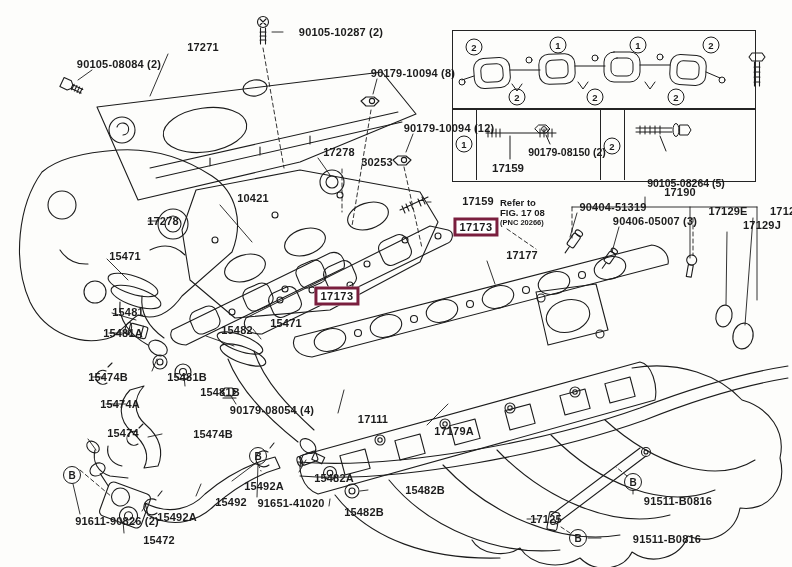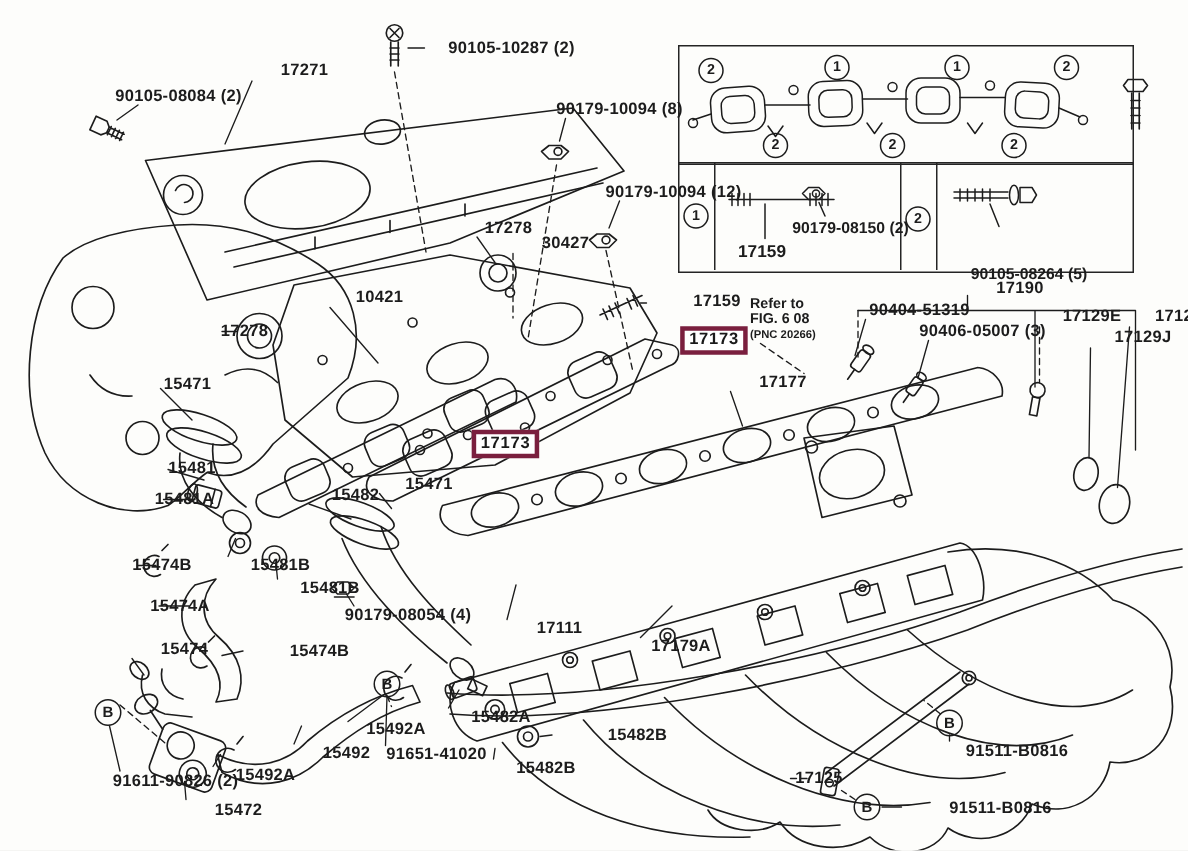--- a/index.html
+++ b/index.html
@@ -293,33 +293,33 @@
   <div class="vline" style="left:476px;top:108px;height:72px;"></div>
   <div class="vline" style="left:600px;top:108px;height:72px;"></div>
   <div class="vline" style="left:624px;top:108px;height:72px;"></div>
 
   <div class="legend-label legend-part" style="left:508px;top:168px;">17159</div>
   <div class="legend-label" style="left:567px;top:152px;">90179-08150 (2)</div>
   <div class="legend-label" style="left:686px;top:159px;margin-top:24px;">90105-08264 (5)</div>
 
   <div class="note">
     <div class="n1">Refer to</div>
-    <div class="n2">FIG. 6 08</div>
+    <div class="n2">FIG. 17 08</div>
     <div class="n3">(PNC 20266)</div>
   </div>
 
   <div class="layer">
 
   <div class="plabel" style="left: 84px; top: 64px;">90105-08084 (2)</div>
       <div class="plabel" style="left: 168px; top: 47px;">17271</div>
       <div class="plabel" style="left: 306px; top: 32px;">90105-10287 (2)</div>
       <div class="plabel" style="left: 378px; top: 73px; text-align: center;">90179-10094 (8)</div>
       <div class="plabel" style="left: 414px; top: 128px;">90179-10094 (12)</div>
       <div class="plabel" style="left: 304px; top: 152px;">17278</div>
-      <div class="plabel" style="left: 342px; top: 162px;">30427</div>
+      <div class="plabel" style="left: 342px; top: 162px;">30253</div>
       <div class="plabel" style="left: 218px; top: 198px;">10421</div>
       <div class="plabel" style="left: 128px; top: 221px;">17278</div>
       <div class="plabel" style="left: 90px; top: 256px;">15471</div>
       <div class="plabel" style="left: 443px; top: 201px;">17159</div>
       <div class="plabel" style="left: 487px; top: 255px;">17177</div>
       <div class="plabel" style="left: 93px; top: 312px;">15481</div>
       <div class="plabel" style="left: 88px; top: 333px;">15481A</div>
       <div class="plabel" style="left: 202px; top: 330px;">15482</div>
       <div class="plabel" style="left: 251px; top: 323px;">15471</div>
       <div class="plabel" style="left: 73px; top: 377px;">15474B</div>

